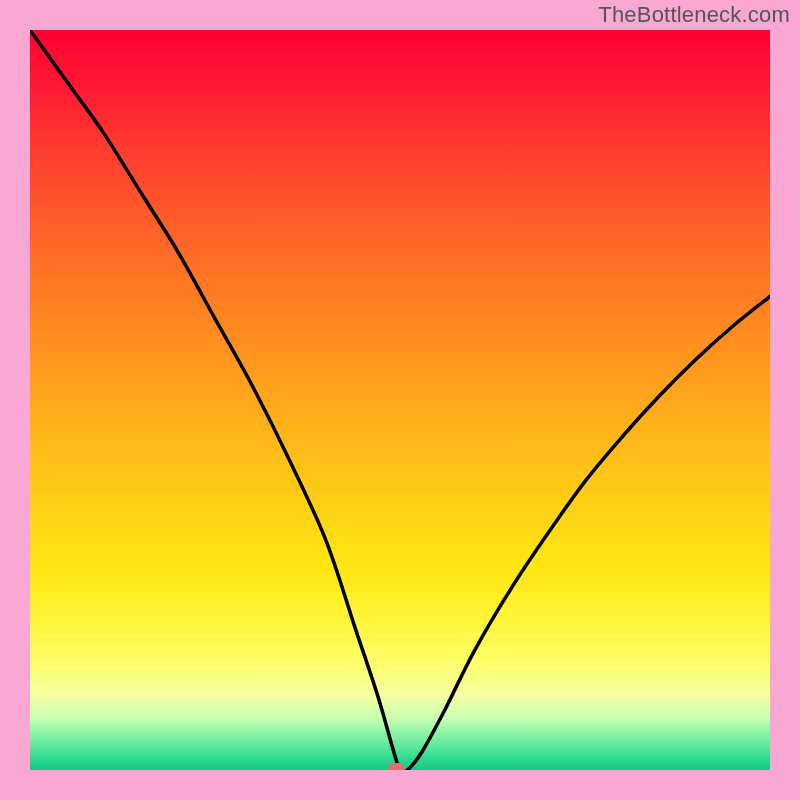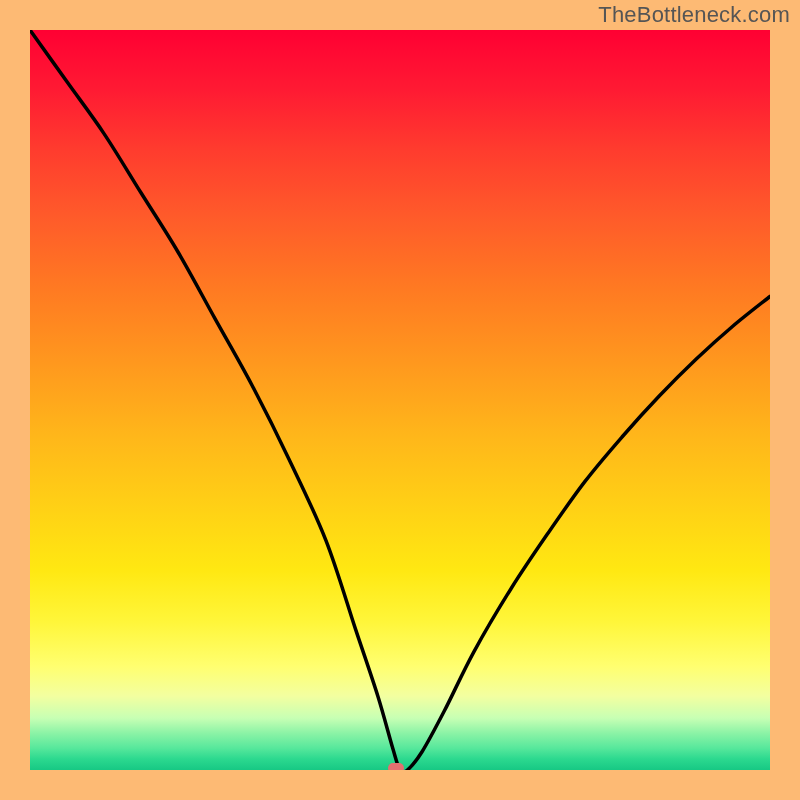--- a/index.html
+++ b/index.html
@@ -8,21 +8,21 @@
     width: 800px;
     height: 800px;
     background: #000;
     overflow: hidden;
     font-family: Arial, Helvetica, sans-serif;
   }
   .frame {
     position: relative;
     width: 800px;
     height: 800px;
-    background: #fdba74;
+    background: #f9a8d4;
   }
   .watermark {
     position: absolute;
     top: 2px;
     right: 10px;
     color: #555;
     font-size: 22px;
     font-weight: 500;
     letter-spacing: 0.2px;
     z-index: 20;

